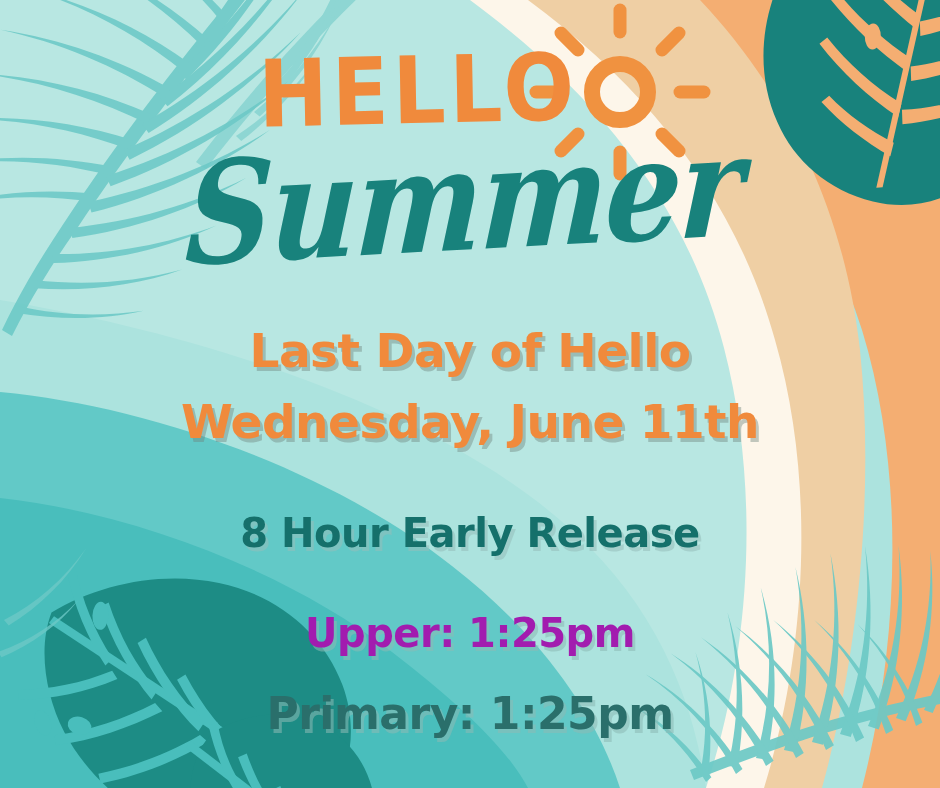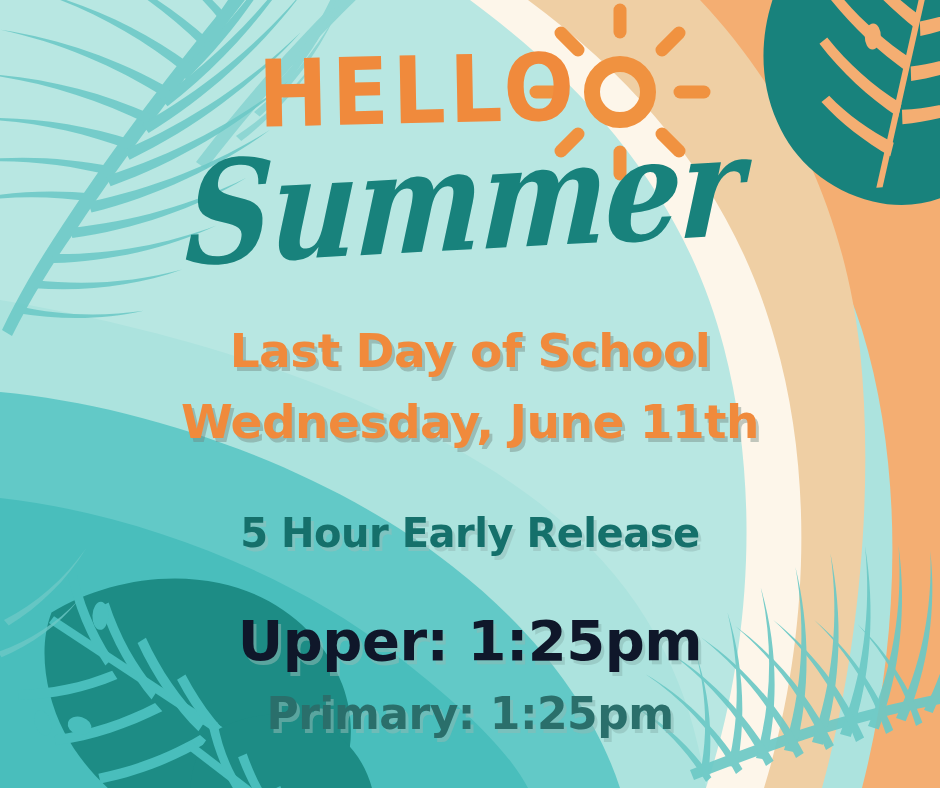--- a/index.html
+++ b/index.html
@@ -91,22 +91,22 @@
     color: #15706B;
     letter-spacing: -0.5px;
   }
   #line-release {
     top: 513px;
     font-size: 40px;
     text-shadow: 3px 4px 0 rgba(150,190,185,0.55);
   }
   #line-upper {
     top: 613px;
-    font-size: 56px;
-    color: #0f172a;
+    font-size: 40px;
+    color: #a21caf;
     text-shadow: 3px 4px 0 rgba(140,185,180,0.55);
   }
   #line-primary {
     top: 692px;
     font-size: 44px;
     color: #2A6F6B;
     text-shadow: 3px 4px 0 rgba(140,185,180,0.55);
   }
 </style>
 </head>
@@ -408,25 +408,25 @@
       </g>
     </g>
   </svg>
 
   <div class="text-layer">
 
     <div class="tline" id="hello-word">Hello</div>
 
     <div class="tline" id="summer-word">Summer</div>
 
-    <div class="tline head-orange" id="line-lastday">Last Day of School</div>
+    <div class="tline head-orange" id="line-lastday">Last Day of Hello</div>
 
     <div class="tline head-orange" id="line-date">Wednesday, June 11th</div>
 
-    <div class="tline head-teal" id="line-release">5 Hour Early Release</div>
+    <div class="tline head-teal" id="line-release">8 Hour Early Release</div>
 
     <div class="tline head-teal" id="line-upper">Upper: 1:25pm</div>
 
     <div class="tline head-teal" id="line-primary">Primary: 1:25pm</div>
 
   </div>
 
 </div>
 
 </body></html>

